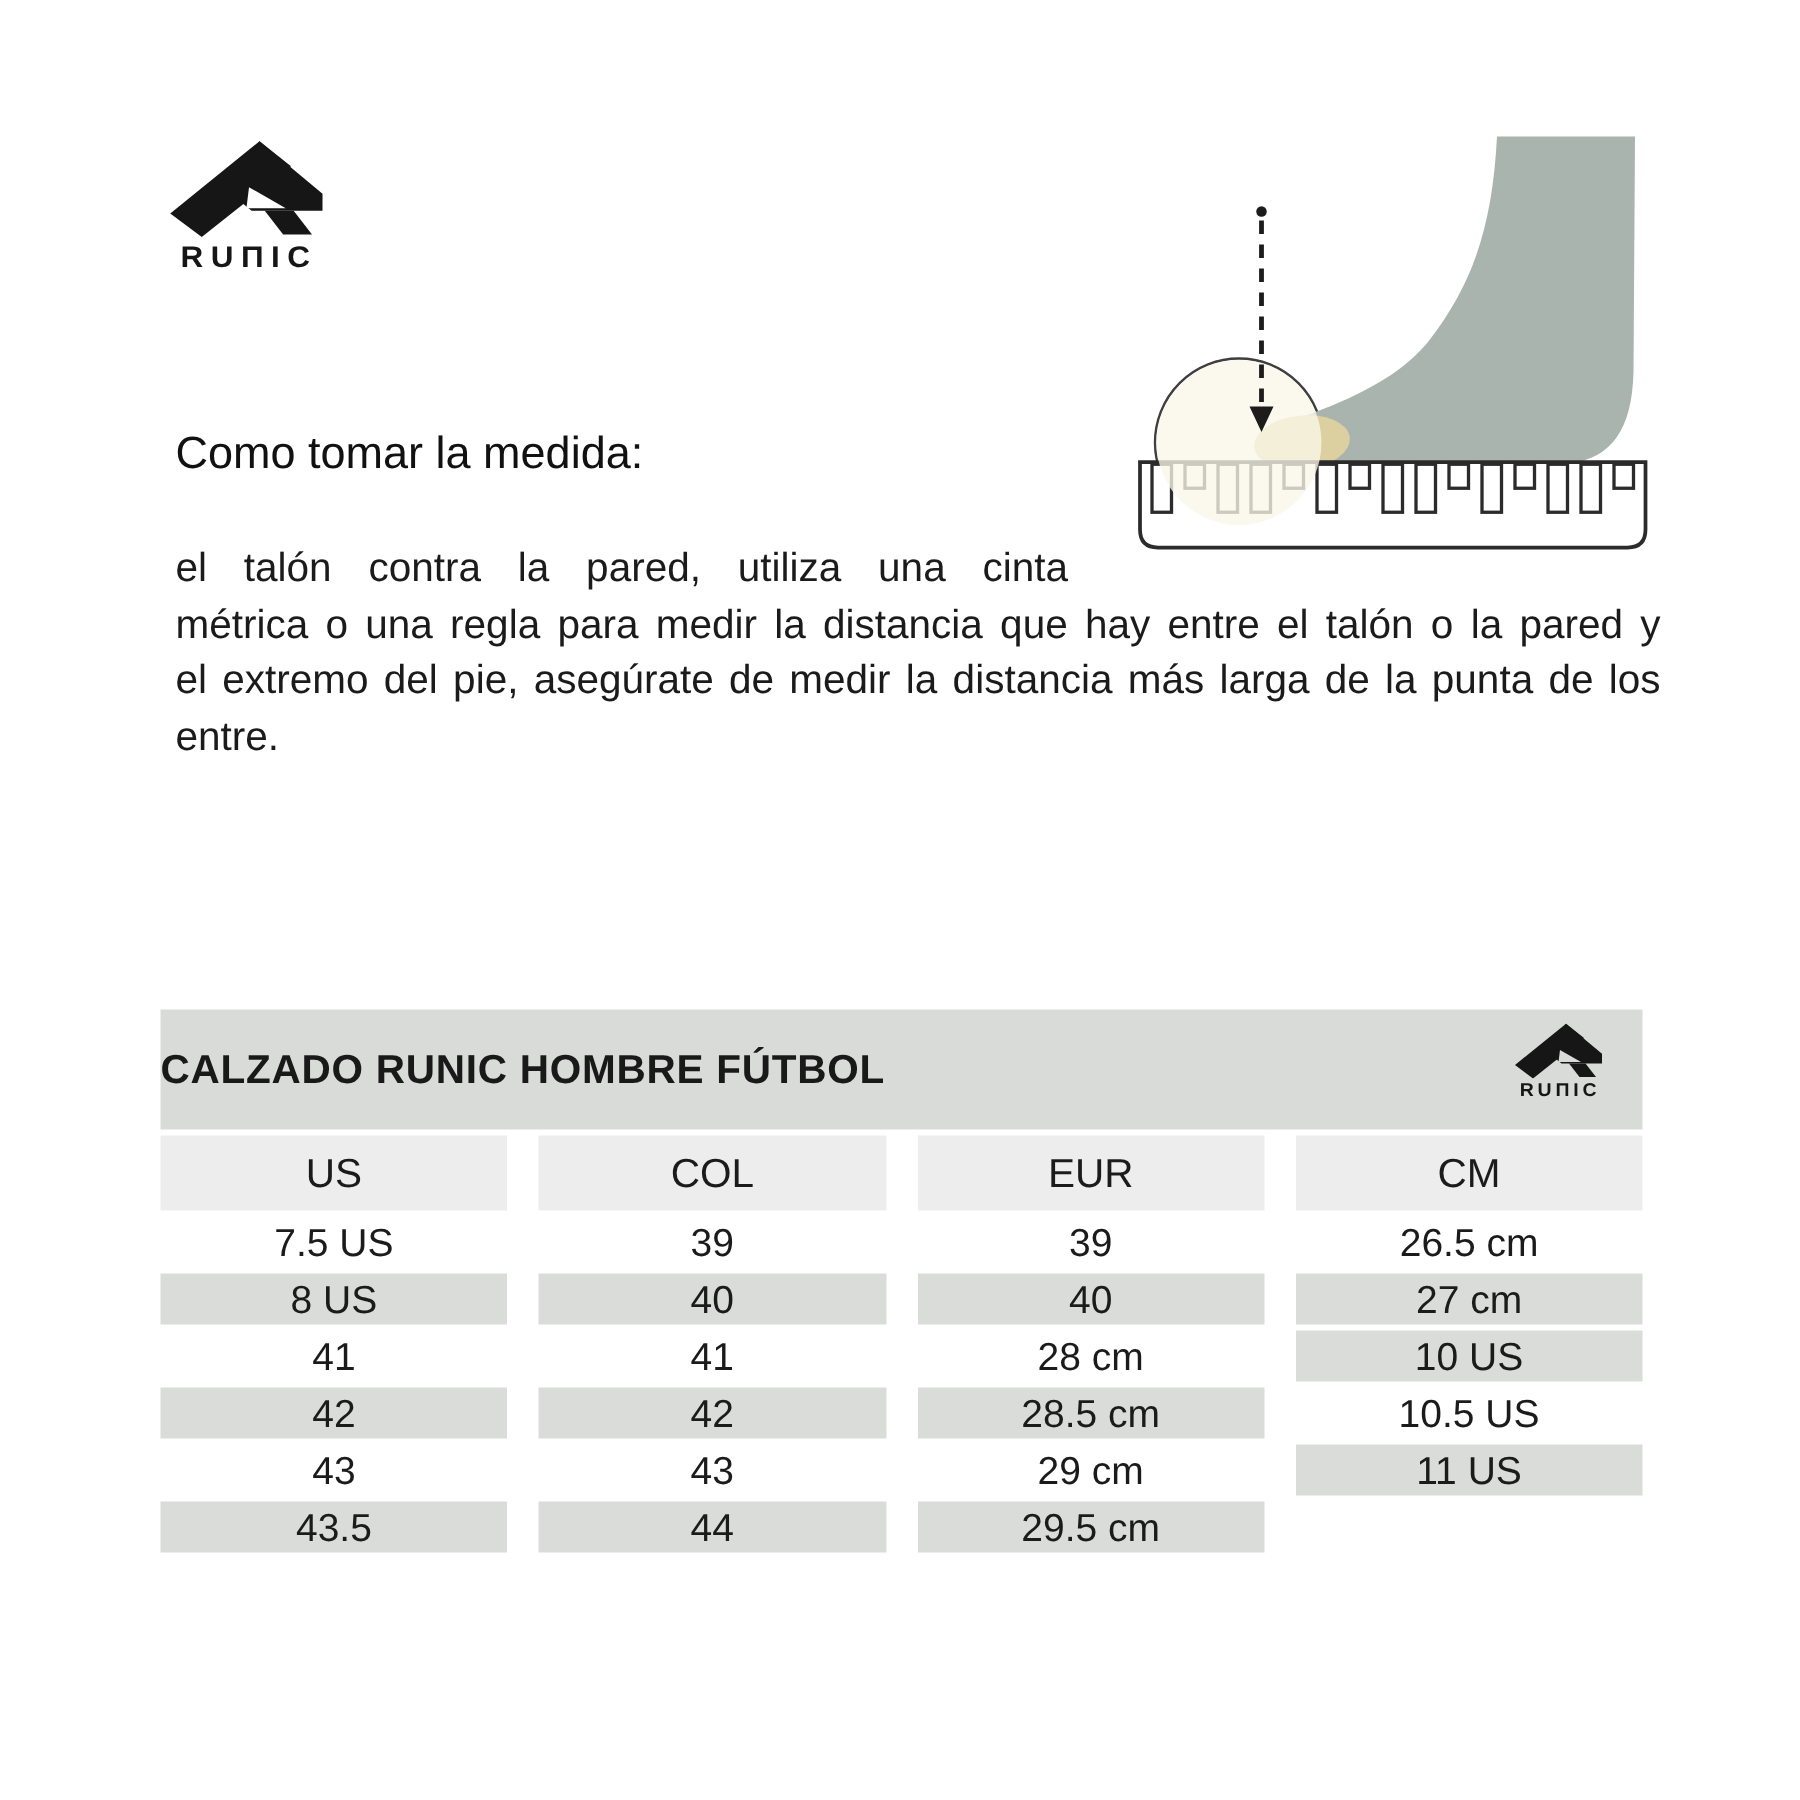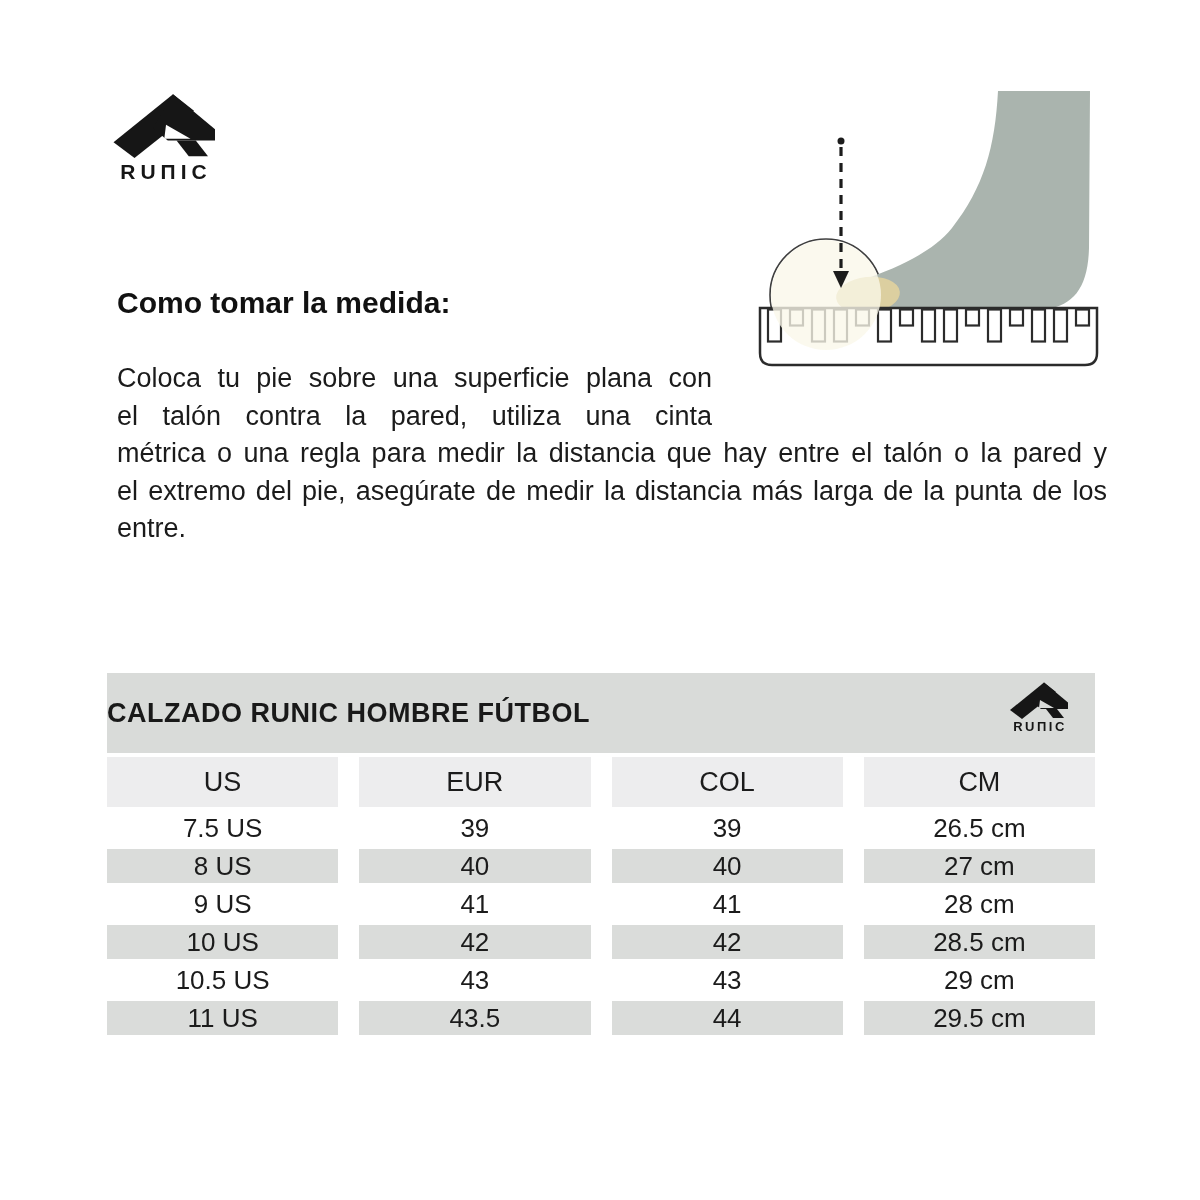--- a/index.html
+++ b/index.html
@@ -11,21 +11,21 @@
   .brand-logo{position:absolute;left:112px;top:88px;width:108px;text-align:center;}
   .brand-logo svg{display:block;margin:0 auto;}
   .brand-wordmark{
     margin-top:2px;font-weight:800;font-size:21px;letter-spacing:5px;
     color:#161616;white-space:nowrap;transform:scaleY(.95);
   }
   
   .illustration{position:absolute;left:752px;top:83px;width:350px;height:290px;}
   
   .howto-heading{
-    position:absolute;left:117px;top:286px;font-size:30px;font-weight:700;color:#111;
+    position:absolute;left:117px;top:286px;font-size:30px;font-weight:400;color:#111;
   }
   .howto-lines{position:absolute;left:117px;top:360px;font-size:27px;line-height:37.5px;color:#1b1b1b;}
   .line{white-space:normal;}
   .line-narrow{width:595px;text-align:justify;text-align-last:justify;}
   .line-wide{width:990px;text-align:justify;text-align-last:justify;}
   .line-plain{width:990px;text-align:left;}
   
   .size-table{position:absolute;left:107px;top:633px;width:988px;}
   .table-title-bar{
     position:relative;height:80px;background:#d9dbd9;
@@ -102,21 +102,20 @@
       <circle cx="74" cy="212" r="55" fill="#faf7e9" fill-opacity="0.78"></circle>
 
       <circle cx="89" cy="58" r="3.5" fill="#1c1c1c"></circle>
       <line x1="89" y1="64" x2="89" y2="190" stroke="#1c1c1c" stroke-width="3.2" stroke-dasharray="9 7"></line>
       <polygon points="81,188 97,188 89,205" fill="#1c1c1c"></polygon>
     </svg>
   </div>
 
   <div class="howto-heading">Como tomar la medida:</div>
   <div class="howto-lines">
-    <div class="line line-narrow">Coloca tu pie sobre una superficie plana con</div>
     <div class="line line-narrow">el talón contra la pared, utiliza una cinta</div>
     <div class="line line-wide">métrica o una regla para medir la distancia que hay entre el talón o la pared y</div>
     <div class="line line-wide">el extremo del pie, asegúrate de medir la distancia más larga de la punta de los</div>
     <div class="line line-plain">entre.</div>
   </div>
 
   <div class="size-table">
     <div class="table-title-bar">
       <div class="table-title">CALZADO RUNIC HOMBRE FÚTBOL</div>
       <div class="table-logo">
@@ -126,35 +125,34 @@
           <polygon points="60,42 88,58 58,58" fill="#d9dbd9"></polygon>
           <polygon points="72,60 94,60 108,78 86,78" fill="#161616"></polygon>
         </svg>
         <div class="brand-wordmark">RUПIC</div>
       </div>
     </div>
 
     <div class="table-grid">
 
       <div class="th">US</div>
+      <div class="th">COL</div>
       <div class="th">EUR</div>
-      <div class="th">COL</div>
       <div class="th">CM</div>
 
       <div class="td">7.5 US</div>
       <div class="td">39</div>
       <div class="td">39</div>
       <div class="td">26.5 cm</div>
 
       <div class="td gray">8 US</div>
       <div class="td gray">40</div>
       <div class="td gray">40</div>
       <div class="td gray">27 cm</div>
 
-      <div class="td">9 US</div>
       <div class="td">41</div>
       <div class="td">41</div>
       <div class="td">28 cm</div>
 
       <div class="td gray">10 US</div>
       <div class="td gray">42</div>
       <div class="td gray">42</div>
       <div class="td gray">28.5 cm</div>
 
       <div class="td">10.5 US</div>

